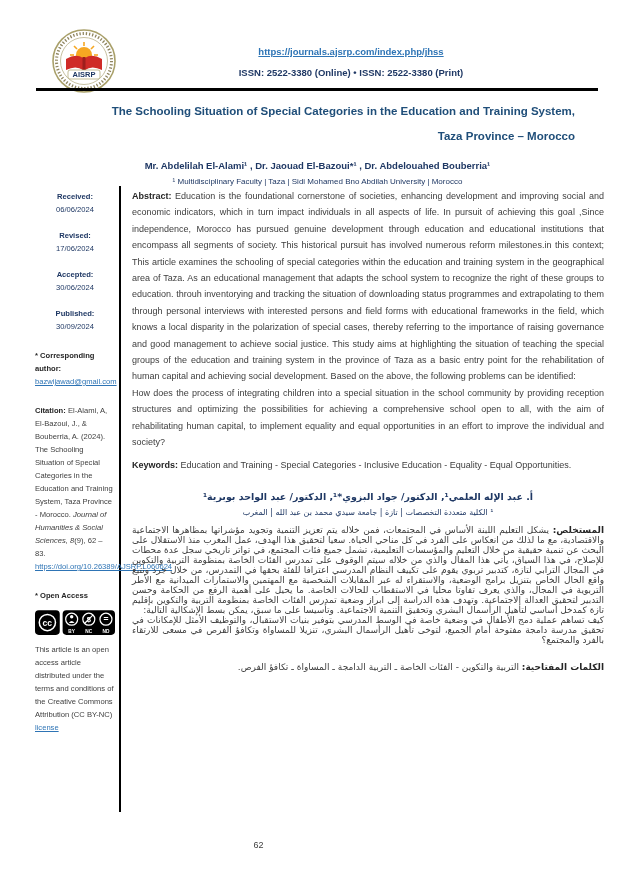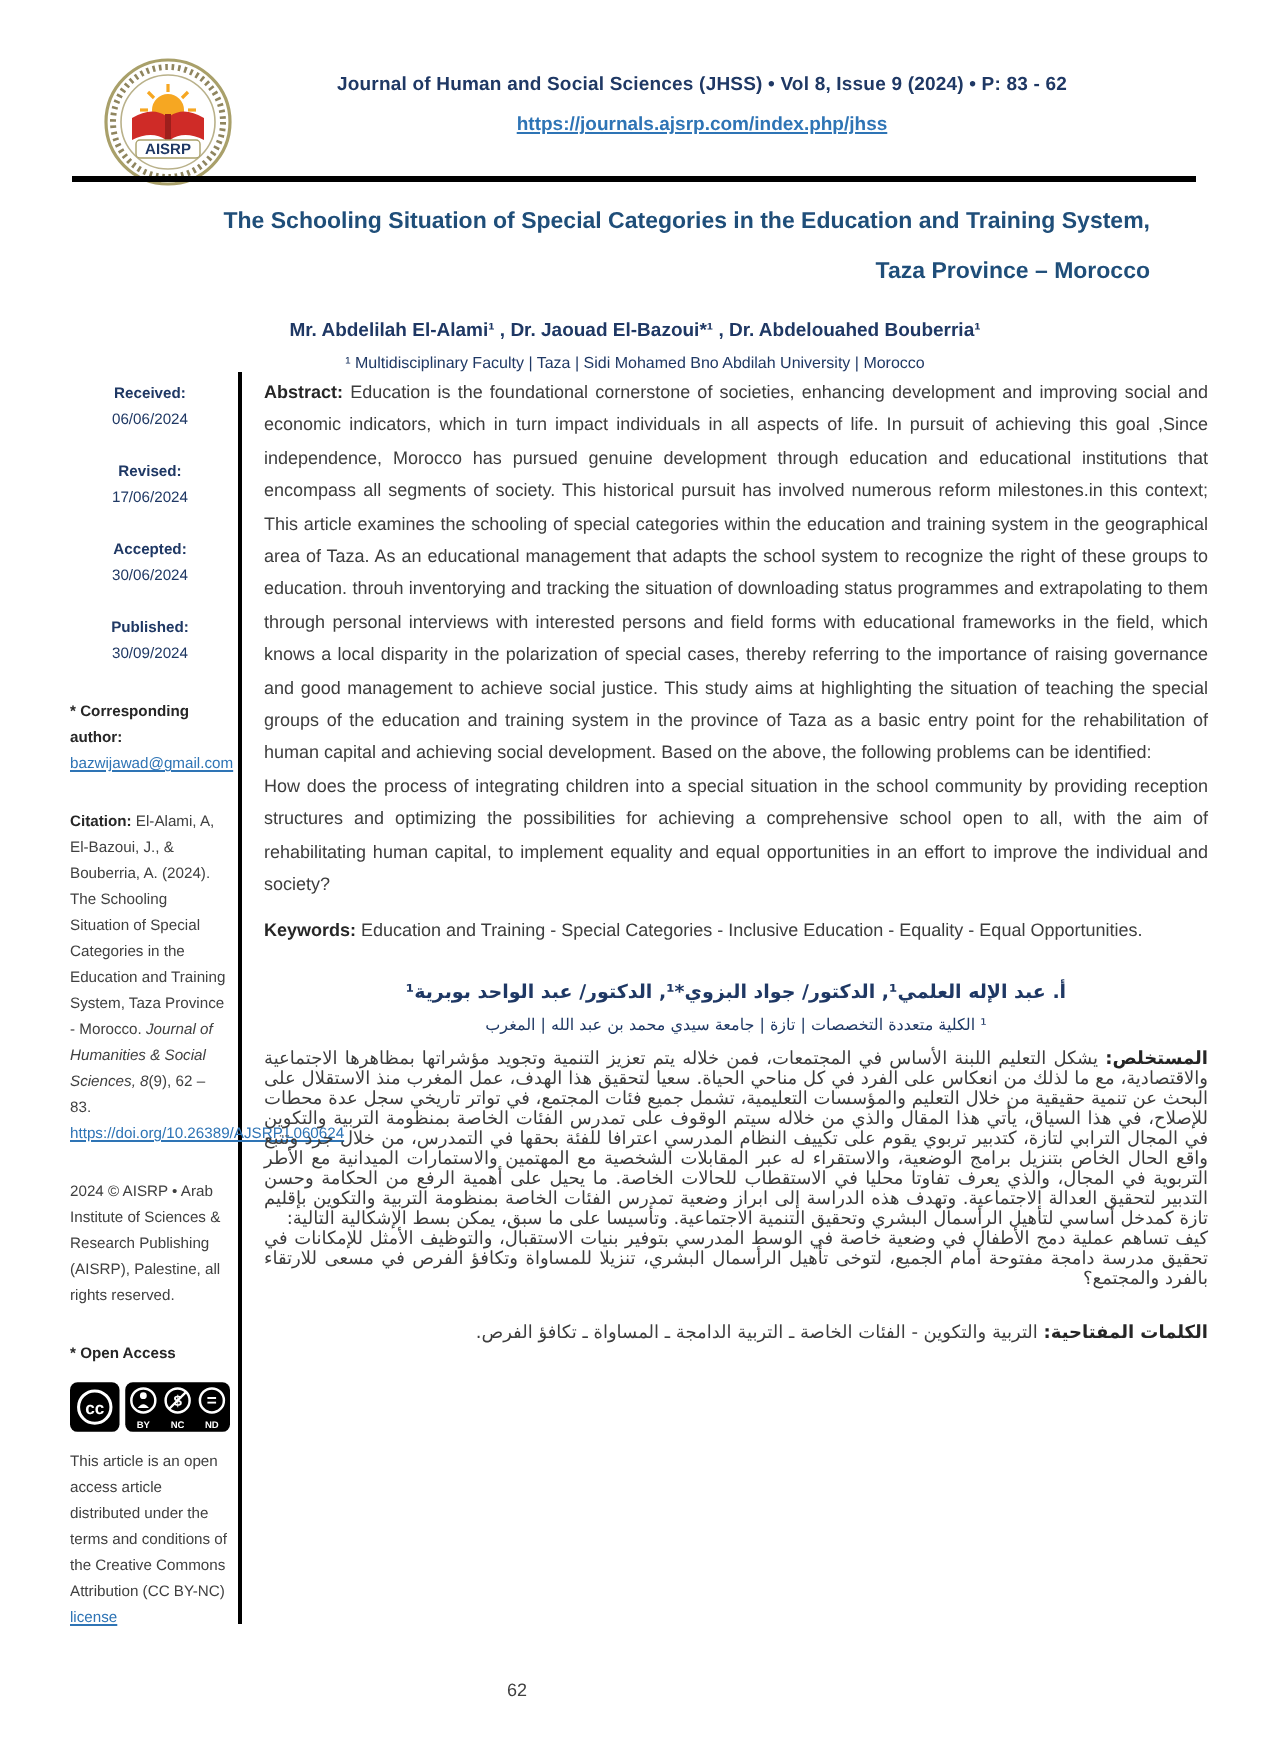--- a/index.html
+++ b/index.html
@@ -73,22 +73,22 @@
       <path d="M14 30 Q24 24 31 29 L31 41 Q24 36 14 41 Z" fill="#cf2b27"></path>
       <path d="M50 30 Q40 24 33 29 L33 41 Q40 36 50 41 Z" fill="#cf2b27"></path>
       <rect x="30.5" y="28" width="3" height="13" fill="#9e1f1c"></rect>
     </g>
     <rect x="16" y="41" width="32" height="9" rx="2" fill="#ffffff" stroke="#a9a06a" stroke-width="0.7"></rect>
     <text x="32" y="48" text-anchor="middle" font-size="7.5" font-weight="bold" fill="#1f3864" font-family="Liberation Sans, sans-serif">AISRP</text>
   </svg>
 </div>
 
 <div class="header-text">
-  <div class="journal-line">Journal of Human and Social Sciences (JHSS) • Vol 8, Issue 9 (2024) •  P: 83 - 62</div>
   <a class="journal-url">https://journals.ajsrp.com/index.php/jhss</a>
+  <div class="issn-line">ISSN: 2522-3380 (Online) • ISSN: 2522-3380 (Print)</div>
 </div>
 <div class="header-rule"></div>
 
 <div class="paper-title">
   <div>The Schooling Situation of Special Categories in the Education and Training System,</div>
   <div>Taza Province – Morocco</div>
 </div>
 <div class="authors-line">Mr. Abdelilah El-Alami¹ , Dr. Jaouad El-Bazoui*¹ , Dr. Abdelouahed Bouberria¹</div>
 <div class="affiliation-line">¹ Multidisciplinary Faculty | Taza | Sidi Mohamed Bno Abdilah University | Morocco</div>
 
@@ -115,21 +115,20 @@
   <div class="side-block">
     <span class="side-bold">* Corresponding author:</span><br>
     <a class="side-link">bazwijawad@gmail.com</a>
   </div>
 
   <div class="side-block">
     <span class="side-bold">Citation:</span><span> El-Alami, A, El-Bazoui, J., &amp; Bouberria, A. (2024). The Schooling Situation of Special Categories in the Education and Training System, Taza Province - Morocco. </span><span class="side-italic">Journal of Humanities &amp; Social Sciences, 8</span><span>(9), 62 – 83. </span>
     <a class="side-link">https://doi.org/10.26389/AJSRP.L060624</a>
   </div>
 
-  <div class="side-block">2024 © AISRP • Arab Institute of Sciences &amp; Research Publishing (AISRP), Palestine, all rights reserved.</div>
 
   <div class="side-block">
     <span class="side-bold">* Open Access</span>
   </div>
 
   <div class="cc-badge">
     <svg viewBox="0 0 84 28" width="80" height="27">
       <rect x="0" y="0" width="26" height="26" rx="4" fill="#000"></rect>
       <circle cx="13" cy="13" r="8.5" fill="none" stroke="#fff" stroke-width="1.6"></circle>
       <text x="13" y="16.5" text-anchor="middle" font-size="9" font-weight="bold" fill="#fff" font-family="Liberation Sans, sans-serif">cc</text>

